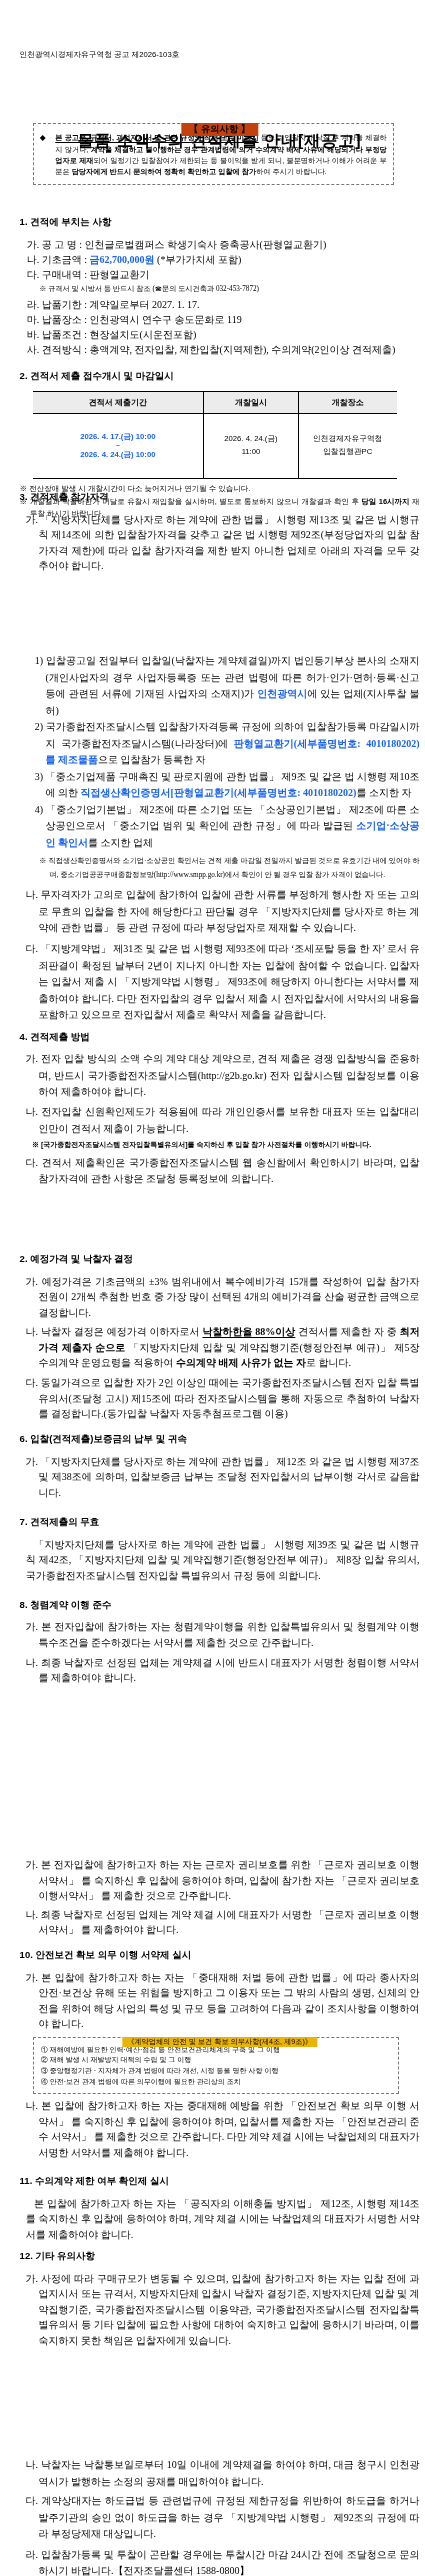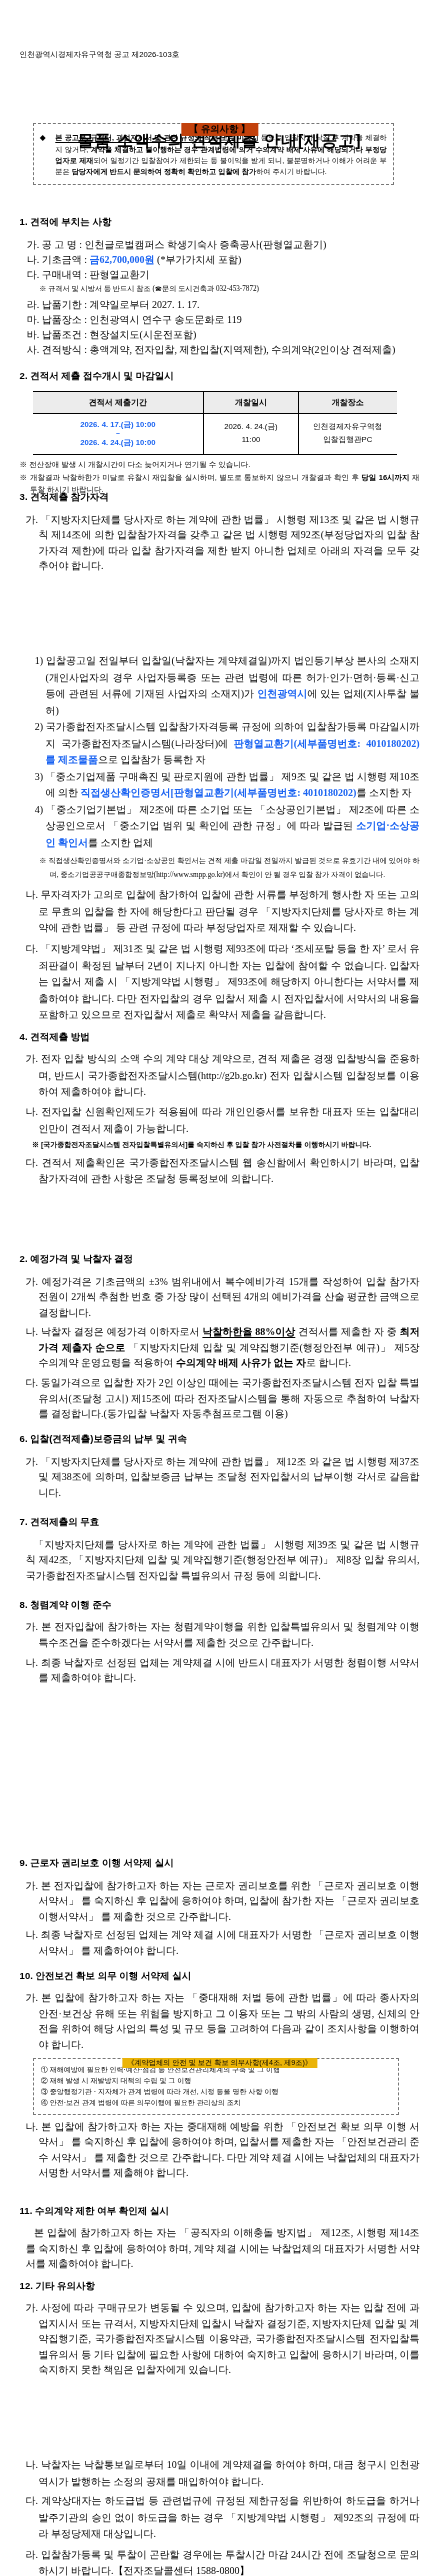--- a/index.html
+++ b/index.html
@@ -69,21 +69,21 @@
   
   .tbl {
     width:364px; margin:6.7px 0 4.6px 13px; border-collapse:collapse;
     font-family:"Liberation Sans", sans-serif; text-align:center;
     border-top:1px solid #000; border-bottom:1px solid #000;
   }
   .tbl th {
     background:#ececec; border-bottom:0.5px solid #000;
     font-size:8px; font-weight:bold; padding:5.2px 0;
   }
-  .tbl td { padding:5px 0; font-size:7.7px; line-height:12.4px; vertical-align:middle; }
+  .tbl td { padding:17px 0; font-size:7.7px; line-height:12.4px; vertical-align:middle; }
   .tbl th + th, .tbl td + td { border-left:0.5px solid #000; }
   .c1 { width:47%; } .c2 { width:26%; } .c3 { width:27%; }
   .period { color:#1b64f2; font-weight:bold; line-height:11.3px; }
   .tilde { line-height:6.7px; font-size:6.7px; }
 
   .note14 {
     font-family:"Liberation Sans", sans-serif; font-size:7.5px;
     line-height:12.4px; margin:0; text-align:justify;
   }
   .hang20 { padding-left:10.3px; text-indent:-10.3px; }
@@ -204,38 +204,37 @@
 
     <h2 class="h-sec" style="margin-top:16px">7. 견적제출의 무효</h2>
     <p class="body noind">「지방자치단체를 당사자로 하는 계약에 관한 법률」 시행령 제39조 및 같은 법 시행규칙 제42조, 「지방자치단체 입찰 및 계약집행기준(행정안전부 예규)」 제8장 입찰 유의서, 국가종합전자조달시스템 전자입찰 특별유의서 규정 등에 의합니다.</p>
 
     <h2 class="h-sec" style="margin-top:15.5px">8. 청렴계약 이행 준수</h2>
     <p class="body ind-ga">가. 본 전자입찰에 참가하는 자는 청렴계약이행을 위한 입찰특별유의서 및 청렴계약 이행특수조건을 준수하겠다는 서약서를 제출한 것으로 간주합니다.</p>
     <p class="body ind-ga mt8">나. 최종 낙찰자로 선정된 업체는 계약체결 시에 반드시 대표자가 서명한 청렴이행 서약서를 제출하여야 합니다.</p>
   </div>
 
   <div class="grp g-p4" style="top:1851px">
-    <h2 class="h-sec">9. 근로자 권리보호 이행 서약제 실시</h2>
     <p class="body ind-ga">가. 본 전자입찰에 참가하고자 하는 자는 근로자 권리보호를 위한 「근로자 권리보호 이행서약서」 를 숙지하신 후 입찰에 응하여야 하며, 입찰에 참가한 자는 「근로자 권리보호 이행서약서」 를 제출한 것으로 간주합니다.</p>
     <p class="body ind-ga mt6">나. 최종 낙찰자로 선정된 업체는 계약 체결 시에 대표자가 서명한 「근로자 권리보호 이행서약서」 를 제출하여야 합니다.</p>
 
     <h2 class="h-sec" style="margin-top:11.3px">10. 안전보건 확보 의무 이행 서약제 실시</h2>
     <p class="body ind-ga">가. 본 입찰에 참가하고자 하는 자는 「중대재해 처벌 등에 관한 법률」에 따라 종사자의 안전·보건상 유해 또는 위험을 방지하고 그 이용자 또는 그 밖의 사람의 생명, 신체의 안전을 위하여 해당 사업의 특성 및 규모 등을 고려하여 다음과 같이 조치사항을 이행하여야 합니다.</p>
     <div class="legend-wrap" style="margin-top:3.1px">
       <div class="oblig-label">《계약업체의 안전 및 보건 확보 의무사항(제4조, 제9조)》</div>
       <div class="oblig-box">
         <p class="oblig-item">① 재해예방에 필요한 인력·예산·점검 등 안전보건관리체계의 구축 및 그 이행</p>
         <p class="oblig-item">② 재해 발생 시 재발방지 대책의 수립 및 그 이행</p>
         <p class="oblig-item">③ 중앙행정기관 · 지자체가 관계 법령에 따라 개선, 시정 등을 명한 사항 이행</p>
         <p class="oblig-item">④ 안전·보건 관계 법령에 따른 의무이행에 필요한 관리상의 조치</p>
       </div>
     </div>
     <p class="body ind-ga mt8">나. 본 입찰에 참가하고자 하는 자는 중대재해 예방을 위한 「안전보건 확보 의무 이행 서약서」 를 숙지하신 후 입찰에 응하여야 하며, 입찰서를 제출한 자는 「안전보건관리 준수 서약서」 를 제출한 것으로 간주합니다. 다만 계약 체결 시에는 낙찰업체의 대표자가 서명한 서약서를 제출해야 합니다.</p>
 
-    <h2 class="h-sec" style="margin-top:24px">11. 수의계약 제한 여부 확인제 실시</h2>
+    <h2 class="h-sec" style="margin-top:15px">11. 수의계약 제한 여부 확인제 실시</h2>
     <p class="body noind">본 입찰에 참가하고자 하는 자는 「공직자의 이해충돌 방지법」 제12조, 시행령 제14조를 숙지하신 후 입찰에 응하여야 하며, 계약 체결 시에는 낙찰업체의 대표자가 서명한 서약서를 제출하여야 합니다.</p>
 
     <h2 class="h-sec" style="margin-top:7.7px">12. 기타 유의사항</h2>
     <p class="body ind-ga">가. 사정에 따라 구매규모가 변동될 수 있으며, 입찰에 참가하고자 하는 자는 입찰 전에 과업지시서 또는 규격서, 지방자치단체 입찰시 낙찰자 결정기준, 지방자치단체 입찰 및 계약집행기준, 국가종합전자조달시스템 이용약관, 국가종합전자조달시스템 전자입찰특별유의서 등 기타 입찰에 필요한 사항에 대하여 숙지하고 입찰에 응하시기 바라며, 이를 숙지하지 못한 책임은 입찰자에게 있습니다.</p>
   </div>
 
   <div class="grp g-p5" style="top:2451px">
     <p class="body ind-ga">나. 낙찰자는 낙찰통보일로부터 10일 이내에 계약체결을 하여야 하며, 대금 청구시 인천광역시가 발행하는 소정의 공채를 매입하여야 합니다.</p>
     <p class="body ind-ga mt6">다. 계약상대자는 하도급법 등 관련법규에 규정된 제한규정을 위반하여 하도급을 하거나 발주기관의 승인 없이 하도급을 하는 경우 「지방계약법 시행령」 제92조의 규정에 따라 부정당제재 대상입니다.</p>
     <p class="body ind-ga mt8">라. 입찰참가등록 및 투찰이 곤란할 경우에는 투찰시간 마감 24시간 전에 조달청으로 문의하시기 바랍니다.【전자조달콜센터 1588-0800】</p>

